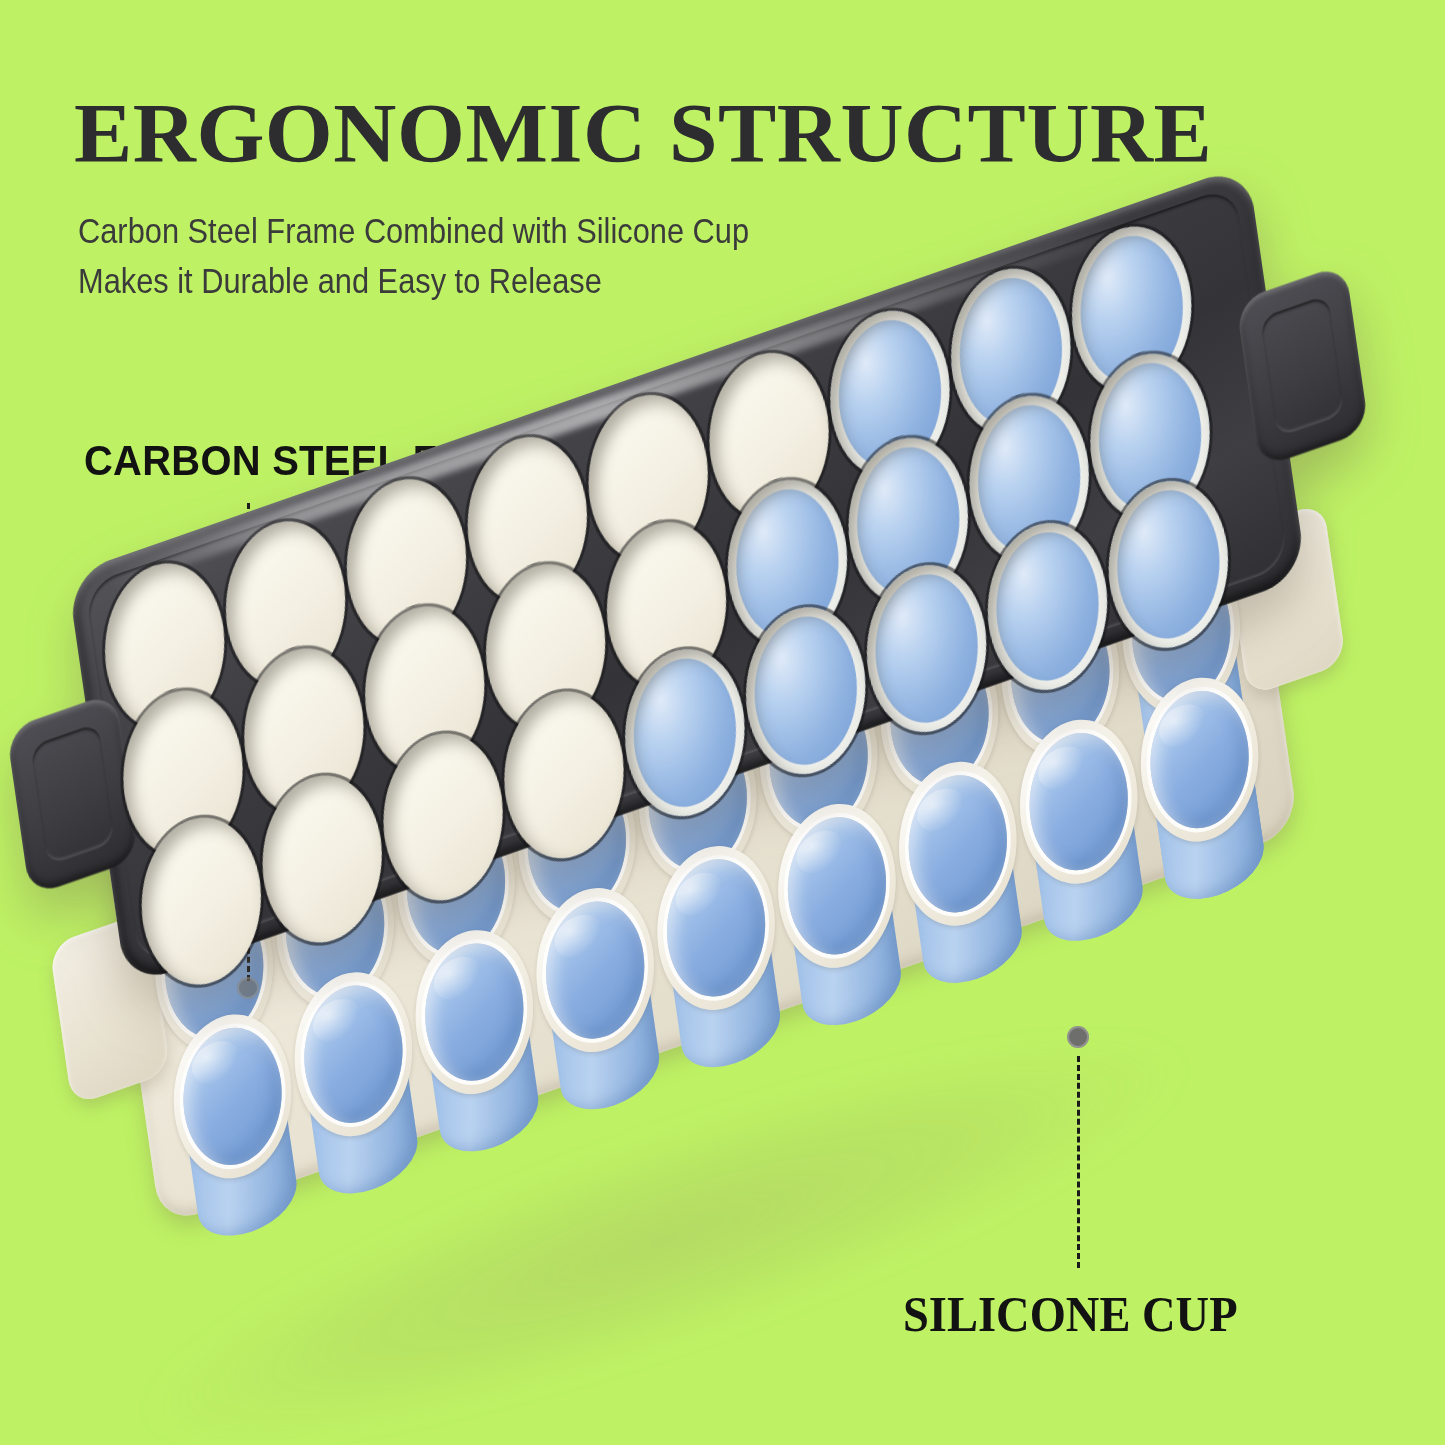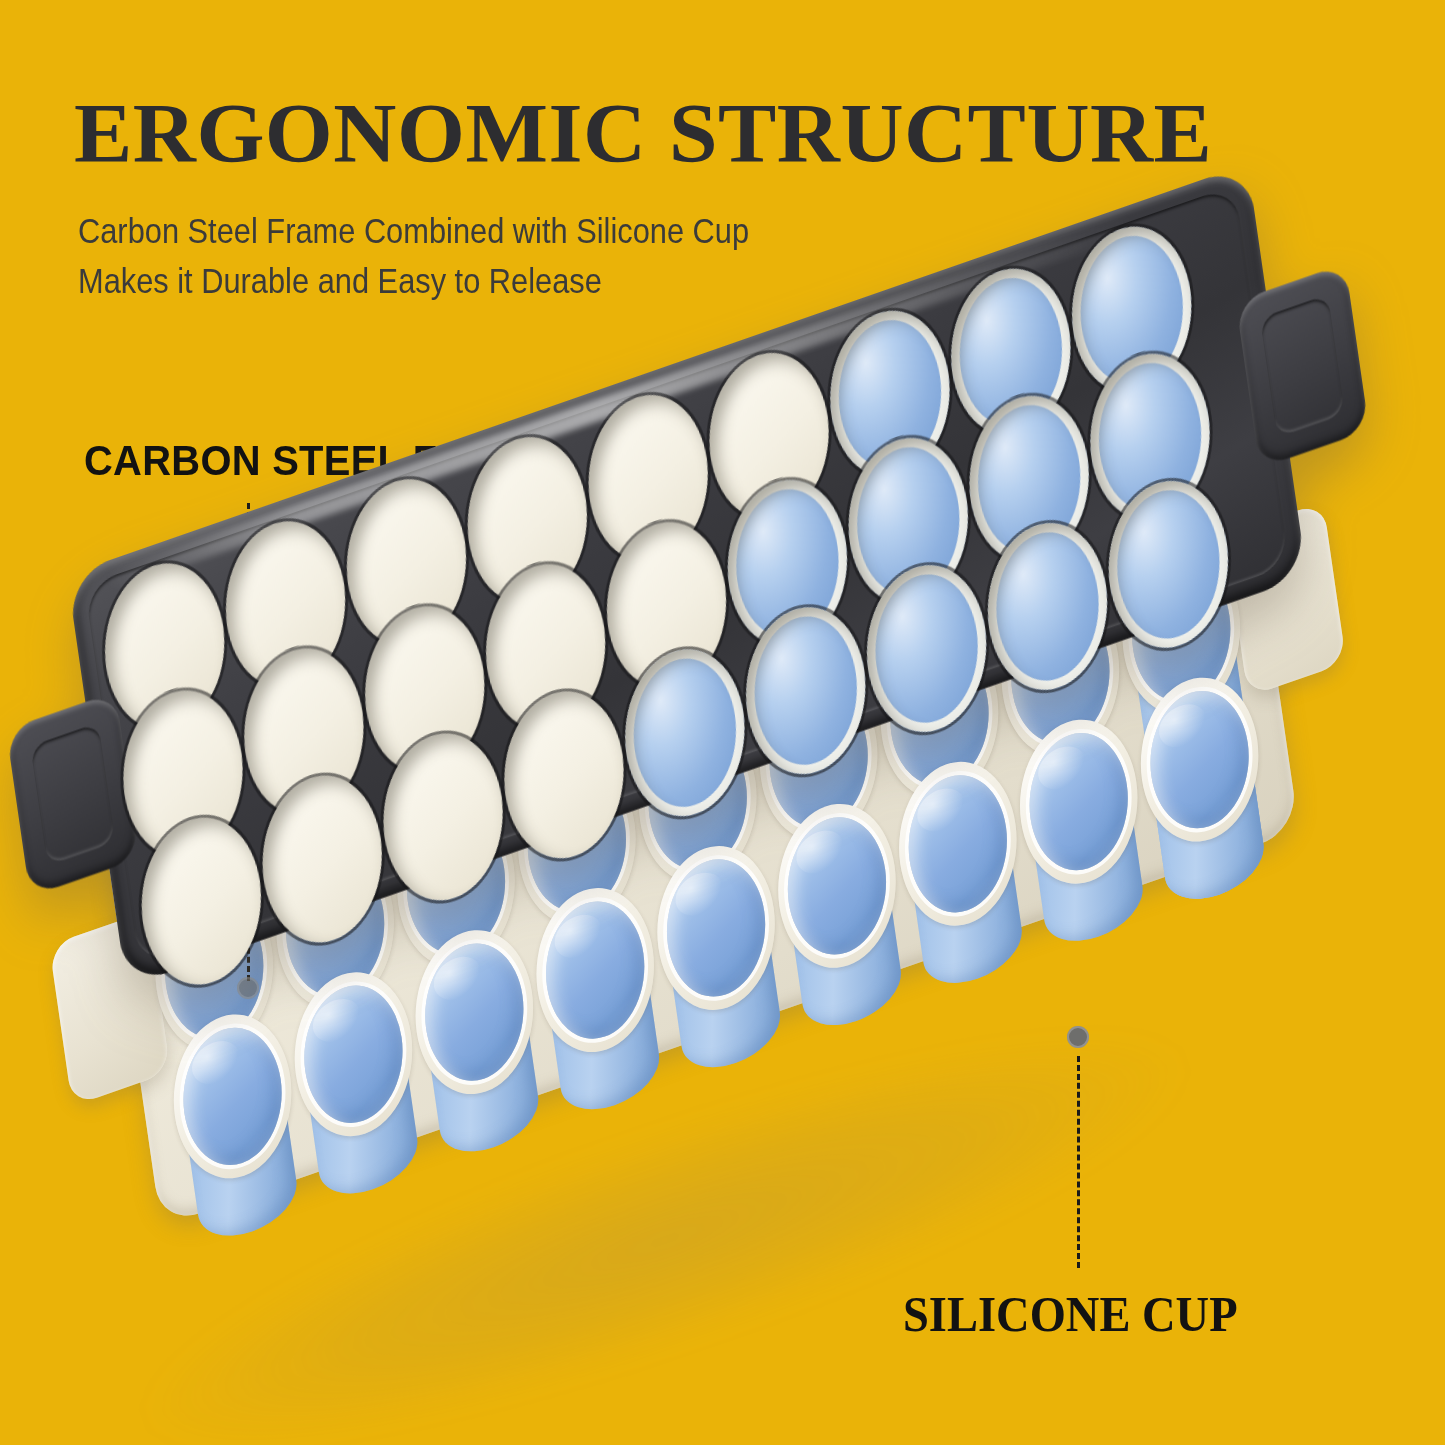--- a/index.html
+++ b/index.html
@@ -10,21 +10,21 @@
     width: 1445px;
     height: 1445px;
     overflow: hidden;
     font-family: "Liberation Sans", sans-serif;
   }
 
   #stage {
     position: relative;
     width: 1445px;
     height: 1445px;
-    background: #eab308;
+    background: #bef264;
     overflow: hidden;
   }
 
   
   #headline {
     position: absolute;
     left: 74px;
     top: 92px;
     font-family: "Liberation Serif", "DejaVu Serif", serif;
     font-weight: 700;

